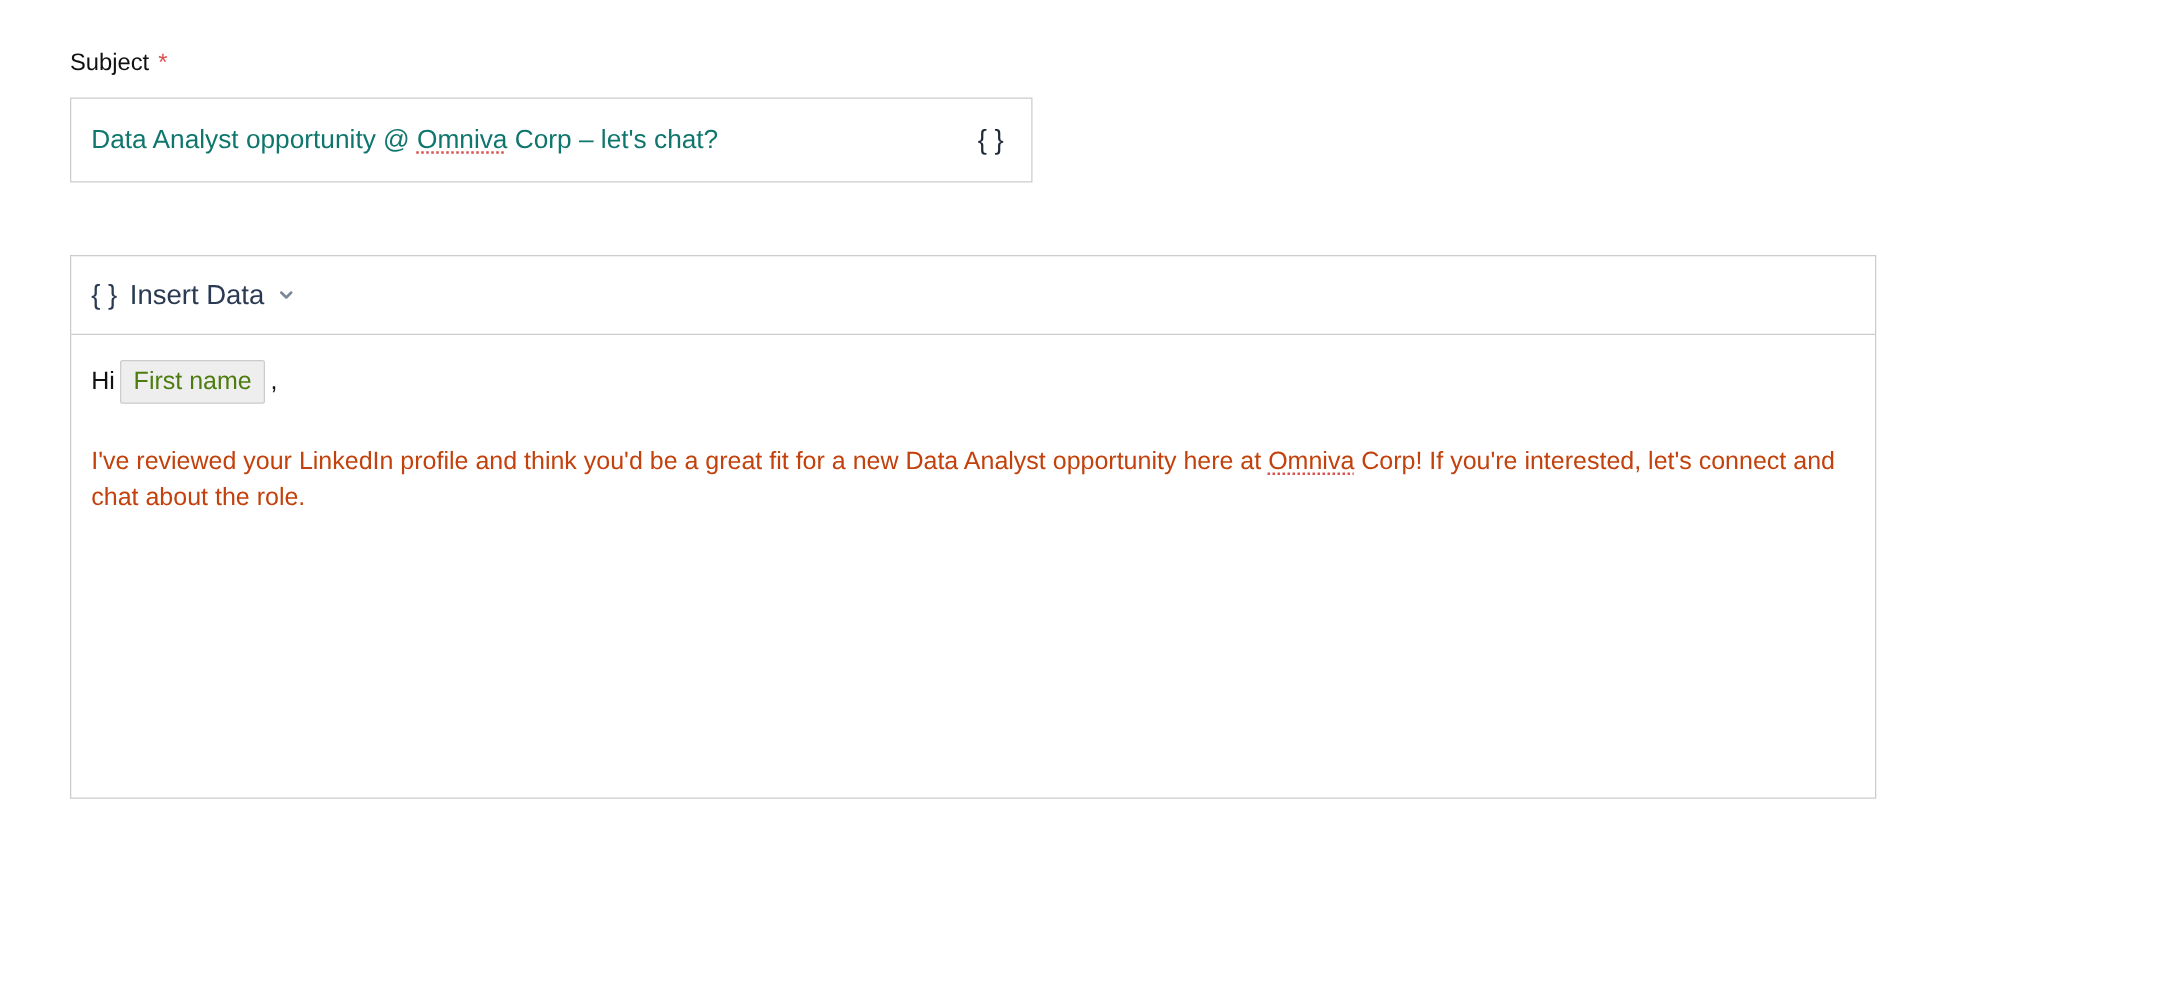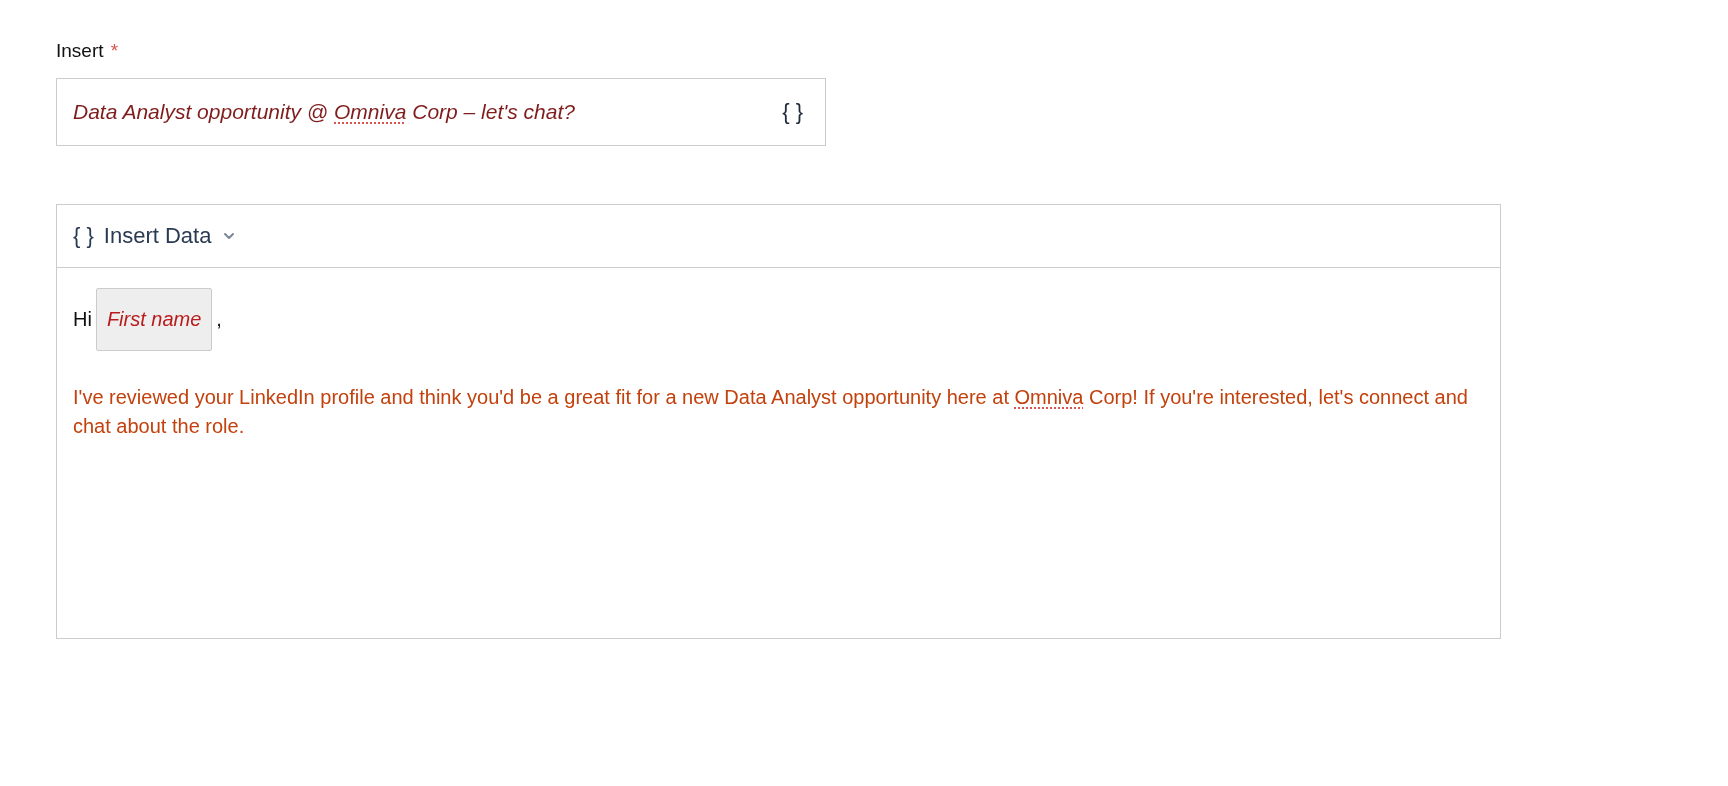--- a/index.html
+++ b/index.html
@@ -30,24 +30,23 @@
     height: 68px;
     display: flex;
     align-items: center;
     justify-content: space-between;
     padding: 0 22px 0 16px;
   }
   .subject-input {
     border: none;
     outline: none;
     font-size: 21px;
-    color: #7f1d1d;
+    color: #0f766e;
     width: 100%;
     font-family: inherit;
-    font-style: italic;
   }
   .subj-spell {
     text-decoration: underline;
     text-decoration-style: dotted;
     text-decoration-color: #d9534f;
     text-decoration-thickness: 2px;
     text-underline-offset: 3px;
   }
   .braces-icon {
     color: #1f2a3a;
@@ -96,43 +95,42 @@
   .greeting-line {
     display: flex;
     align-items: center;
     gap: 4px;
     margin-bottom: 32px;
   }
   .token-chip {
     display: inline-block;
     background: #eee;
     border: 1px solid #ccc;
-    color: #b91c1c;
+    color: #4d7c0f;
     font-size: 20px;
-    padding: 16px 10px;
+    padding: 2px 10px;
     border-radius: 2px;
-    font-style: italic;
   }
   .body-para {
     font-size: 20px;
     color: #c2410c;
   }
   .spellcheck {
     text-decoration: underline;
     text-decoration-style: dotted;
     text-decoration-color: #d9534f;
     text-decoration-thickness: 2px;
     text-underline-offset: 3px;
   }
 </style>
 </head>
 <body>
 
 <div class="field-label">
-  <span>Insert</span>
+  <span>Subject</span>
   <span class="required">*</span>
 </div>
 
 <div class="subject-box">
   <div class="subject-input" contenteditable="false" style="">
     <span>Data Analyst opportunity @ </span><span class="subj-spell">Omniva</span><span> Corp – let's chat?</span>
   </div>
   <span class="braces-icon">{ }</span>
 </div>
 

